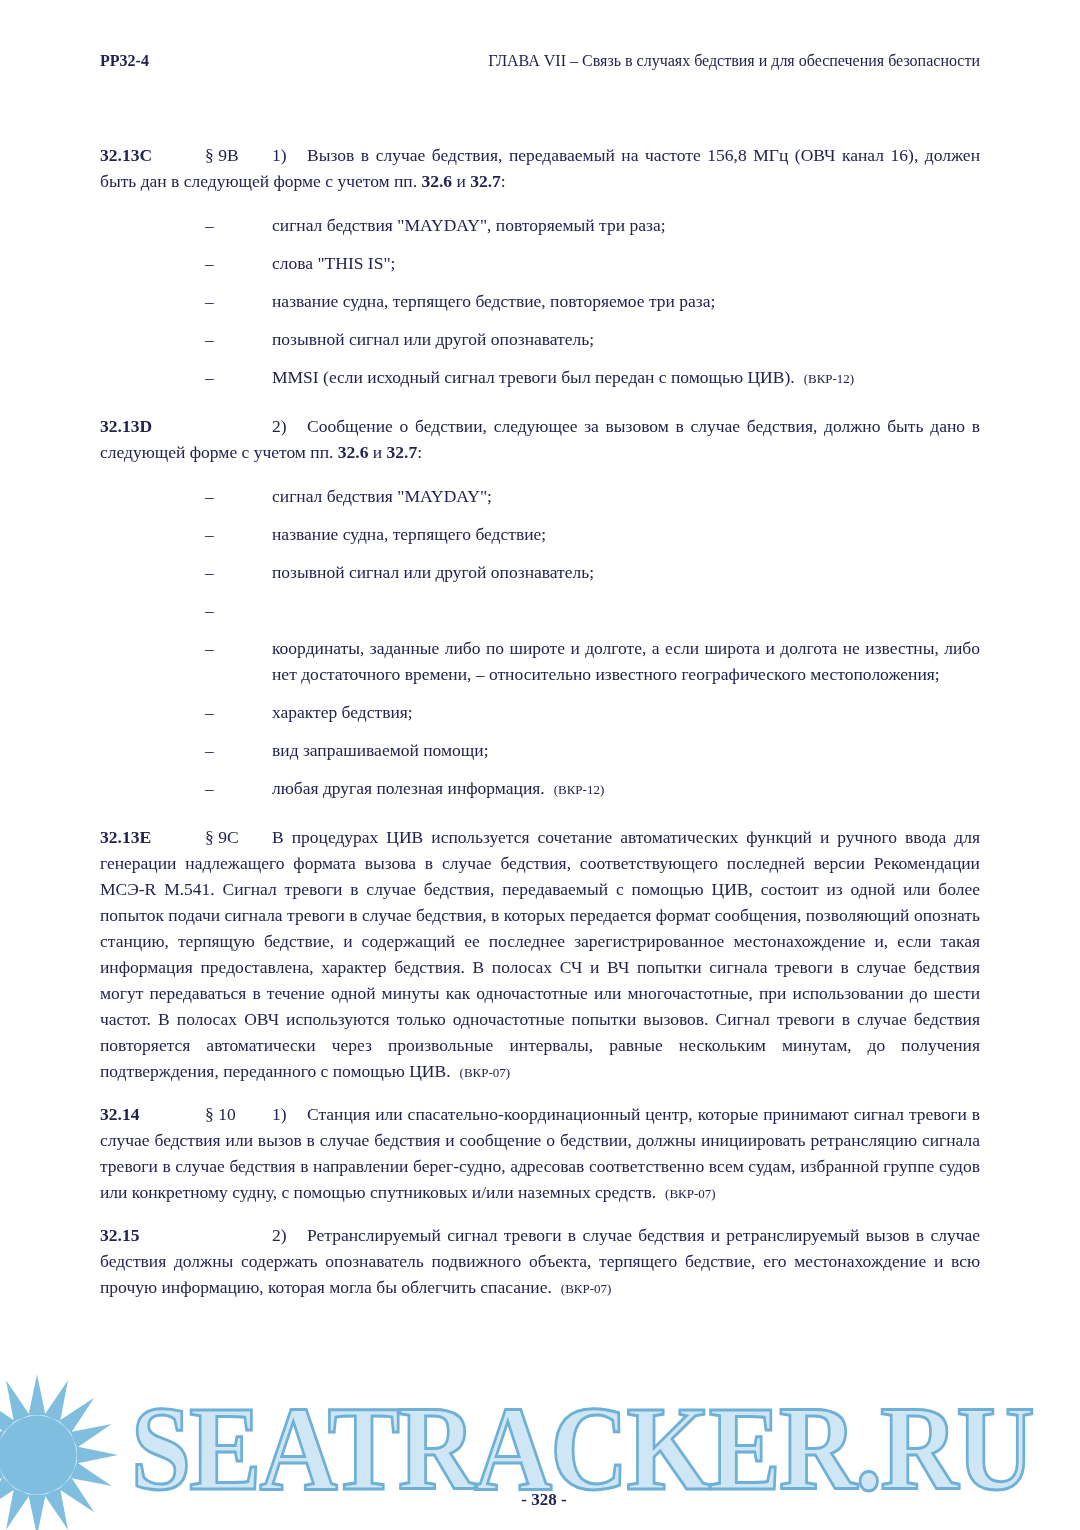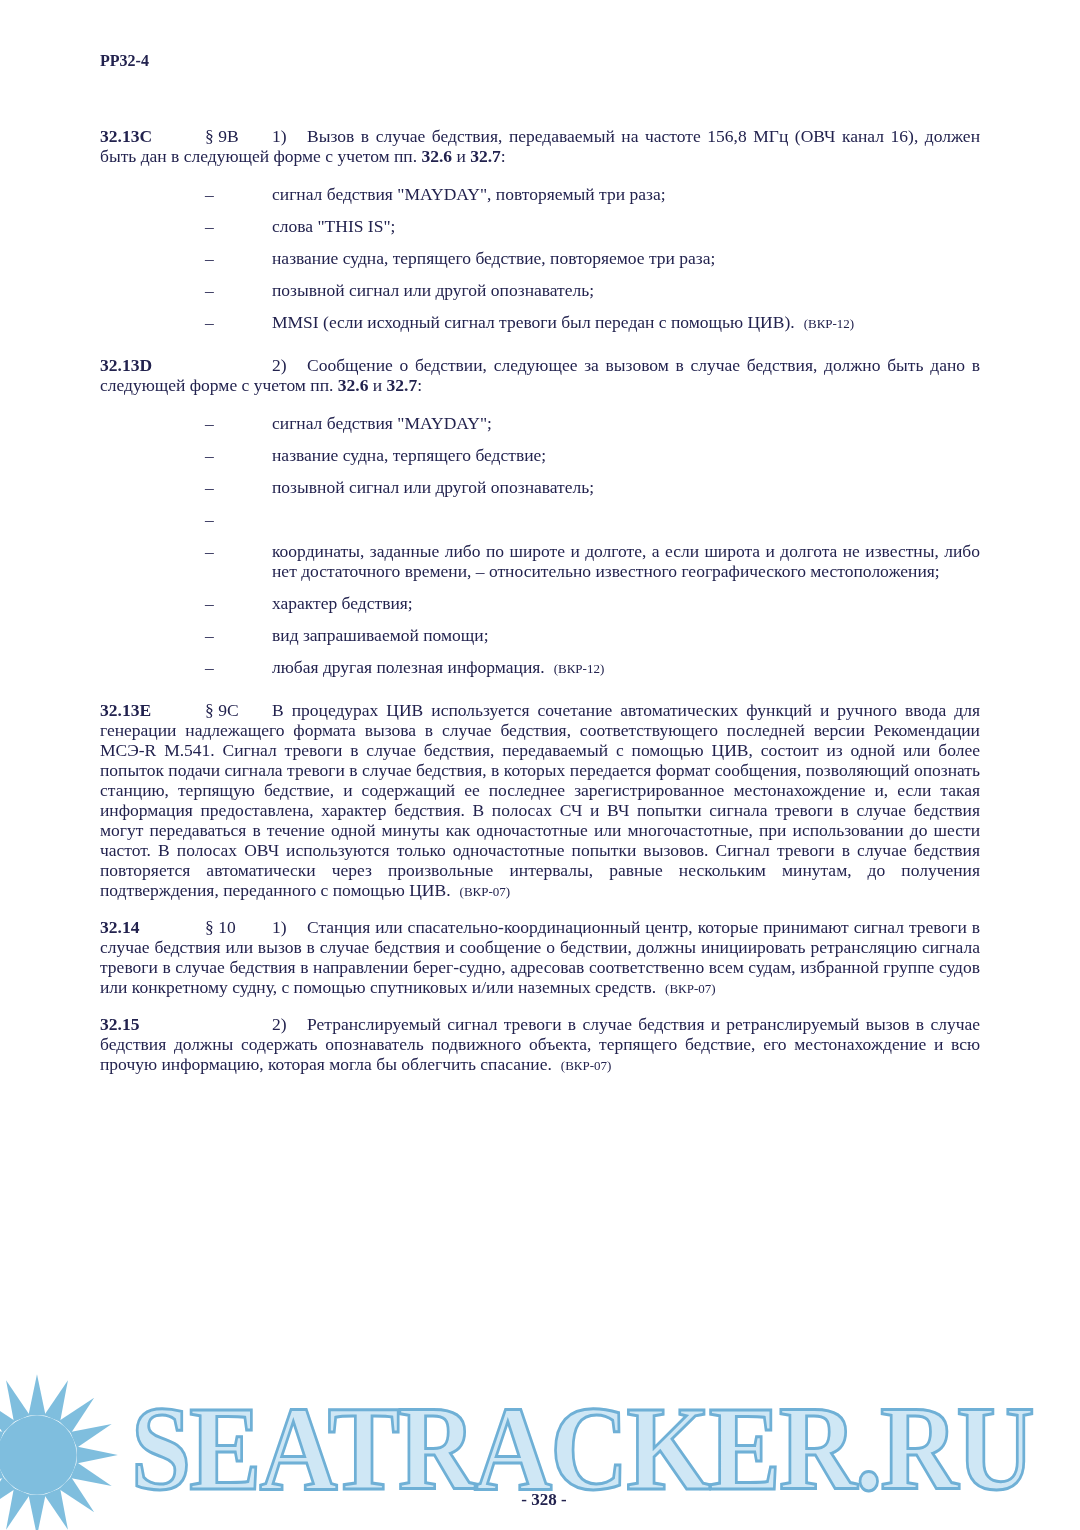--- a/index.html
+++ b/index.html
@@ -13,21 +13,21 @@
     overflow: hidden;
   }
   .page { position: absolute; inset: 0; padding: 50px 100px 0 100px; }
 
   .header {
     display: flex; justify-content: space-between; align-items: baseline;
     font-size: 16px; line-height: 22px;
   }
   .doc-code { font-weight: bold; }
 
-  main { margin-top: 54px; font-size: 17.5px; line-height: 20px; }
+  main { margin-top: 70px; font-size: 17.5px; line-height: 26px; }
 
   .para { text-align: justify; margin: 0 0 15px 0; }
 
   .col-num { display: inline-block; width: 105px; font-weight: bold; }
   .col-sec { display: inline-block; width: 67px; }
   .col-item { display: inline-block; width: 35px; }
   .ref { font-size: 13px; margin-left: 9px; white-space: nowrap; }
 
   .list { margin: 18px 0 21px 0; }
   .li { display: flex; margin: 0 0 12px 0; padding-left: 105px; }
@@ -59,20 +59,21 @@
     margin-left: 8px; margin-bottom: -6px;
   }
 </style>
 </head>
 <body>
 
 <div class="page">
 
   <header class="header">
     <span class="doc-code">РР32-4</span>
+    <span class="chapter-title">ГЛАВА VII – Связь в случаях бедствия и для обеспечения безопасности</span>
   </header>
 
   <main>
 
     <p class="para"><b class="col-num">32.13C</b><span class="col-sec">§ 9B</span><span class="col-item">1)</span><span>Вызов в случае бедствия, передаваемый на частоте 156,8 МГц (ОВЧ канал 16), должен быть дан в следующей форме с учетом пп. </span><b>32.6</b><span> и </span><b>32.7</b><span>:</span></p>
 
     <div class="list">
       <div class="li">
         <span class="dash">–</span>
         <span class="li-text"><span>сигнал бедствия "MAYDAY", повторяемый три раза;</span></span>

